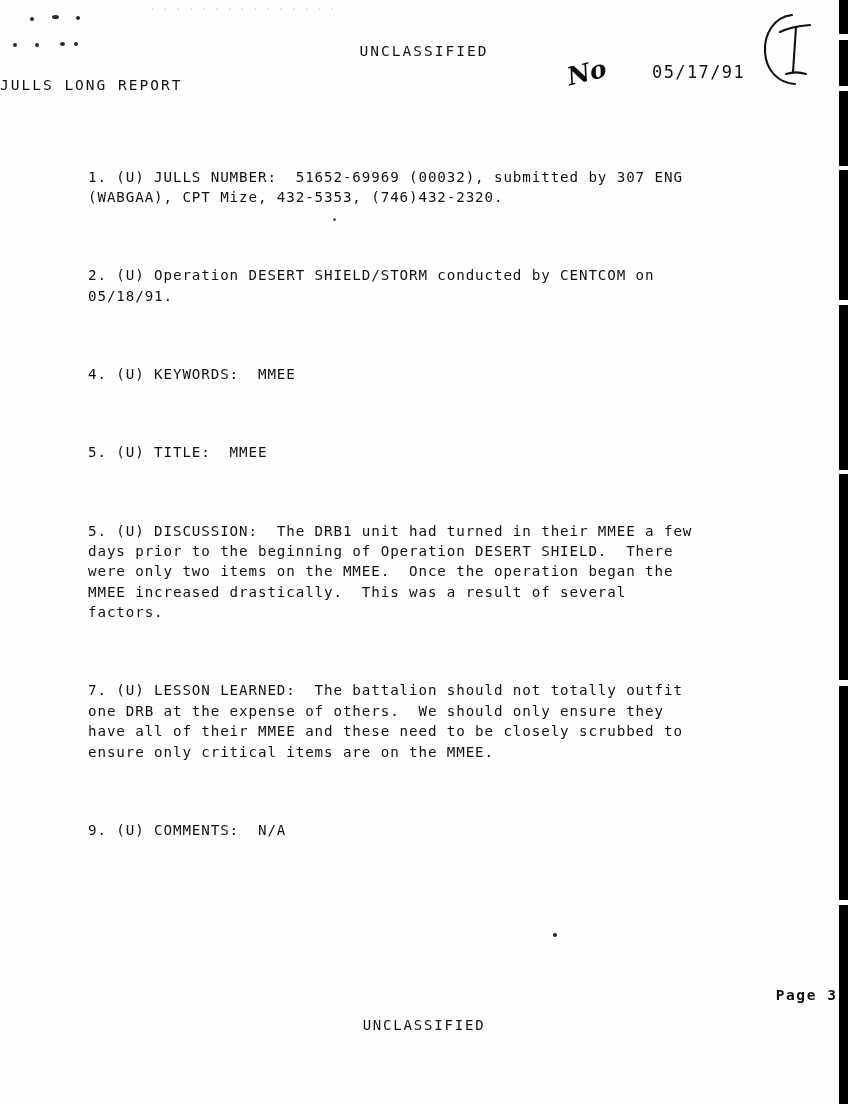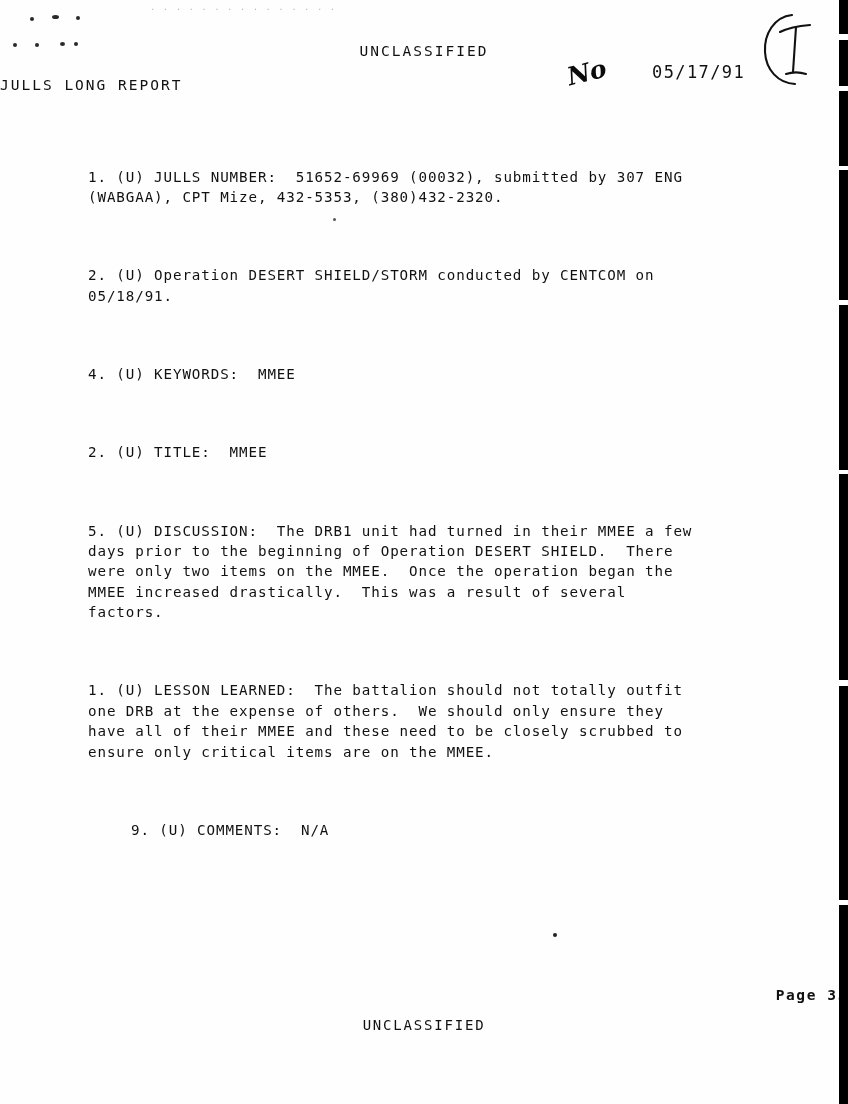--- a/index.html
+++ b/index.html
@@ -113,21 +113,21 @@
     width: 680px;
     font-size: 14.2px;
     line-height: 20.4px;
     letter-spacing: 0.9px;
     white-space: pre-wrap;
   }
   .para {
     margin: 0 0 17px 0;
     white-space: pre-wrap;
   }
-  .para.gap-lg { margin-bottom: 30px; margin-left: 43px; }
+  .para.gap-lg { margin-bottom: 30px; }
 
   .footer-page {
     position: absolute;
     top: 987px;
     left: 0;
     width: 848px;
     text-align: right;
     font-size: 14.5px;
     letter-spacing: 1.6px;
     font-weight: bold;
@@ -188,31 +188,31 @@
     <svg width="56" height="74" viewBox="0 0 56 74">
       <path d="M30 3 C12 5, 2 22, 3 40 C4 58, 16 71, 33 72" fill="none" stroke="#111" stroke-width="2.1" stroke-linecap="round"></path>
       <path d="M18 20 C26 16, 36 14, 48 13" fill="none" stroke="#111" stroke-width="2.1" stroke-linecap="round"></path>
       <path d="M34 15 C33 30, 32 45, 31 60" fill="none" stroke="#111" stroke-width="2.1" stroke-linecap="round"></path>
       <path d="M24 62 C30 60, 38 60, 44 62" fill="none" stroke="#111" stroke-width="2.1" stroke-linecap="round"></path>
     </svg>
   </div>
 
   <div class="body-text">
     <p class="para">1. (U) JULLS NUMBER:  51652-69969 (00032), submitted by 307 ENG
-(WABGAA), CPT Mize, 432-5353, (380)432-2320.</p>
+(WABGAA), CPT Mize, 432-5353, (746)432-2320.</p>
     <p class="para">2. (U) Operation DESERT SHIELD/STORM conducted by CENTCOM on
 05/18/91.</p>
     <p class="para">4. (U) KEYWORDS:  MMEE</p>
-    <p class="para">2. (U) TITLE:  MMEE</p>
+    <p class="para">5. (U) TITLE:  MMEE</p>
     <p class="para">5. (U) DISCUSSION:  The DRB1 unit had turned in their MMEE a few
 days prior to the beginning of Operation DESERT SHIELD.  There
 were only two items on the MMEE.  Once the operation began the
 MMEE increased drastically.  This was a result of several
 factors.</p>
-    <p class="para">1. (U) LESSON LEARNED:  The battalion should not totally outfit
+    <p class="para">7. (U) LESSON LEARNED:  The battalion should not totally outfit
 one DRB at the expense of others.  We should only ensure they
 have all of their MMEE and these need to be closely scrubbed to
 ensure only critical items are on the MMEE.</p>
     <p class="para gap-lg">9. (U) COMMENTS:  N/A</p>
     
     
   </div>
 
   <div class="footer-page">Page  35</div>
   <div class="footer-class">UNCLASSIFIED</div>

